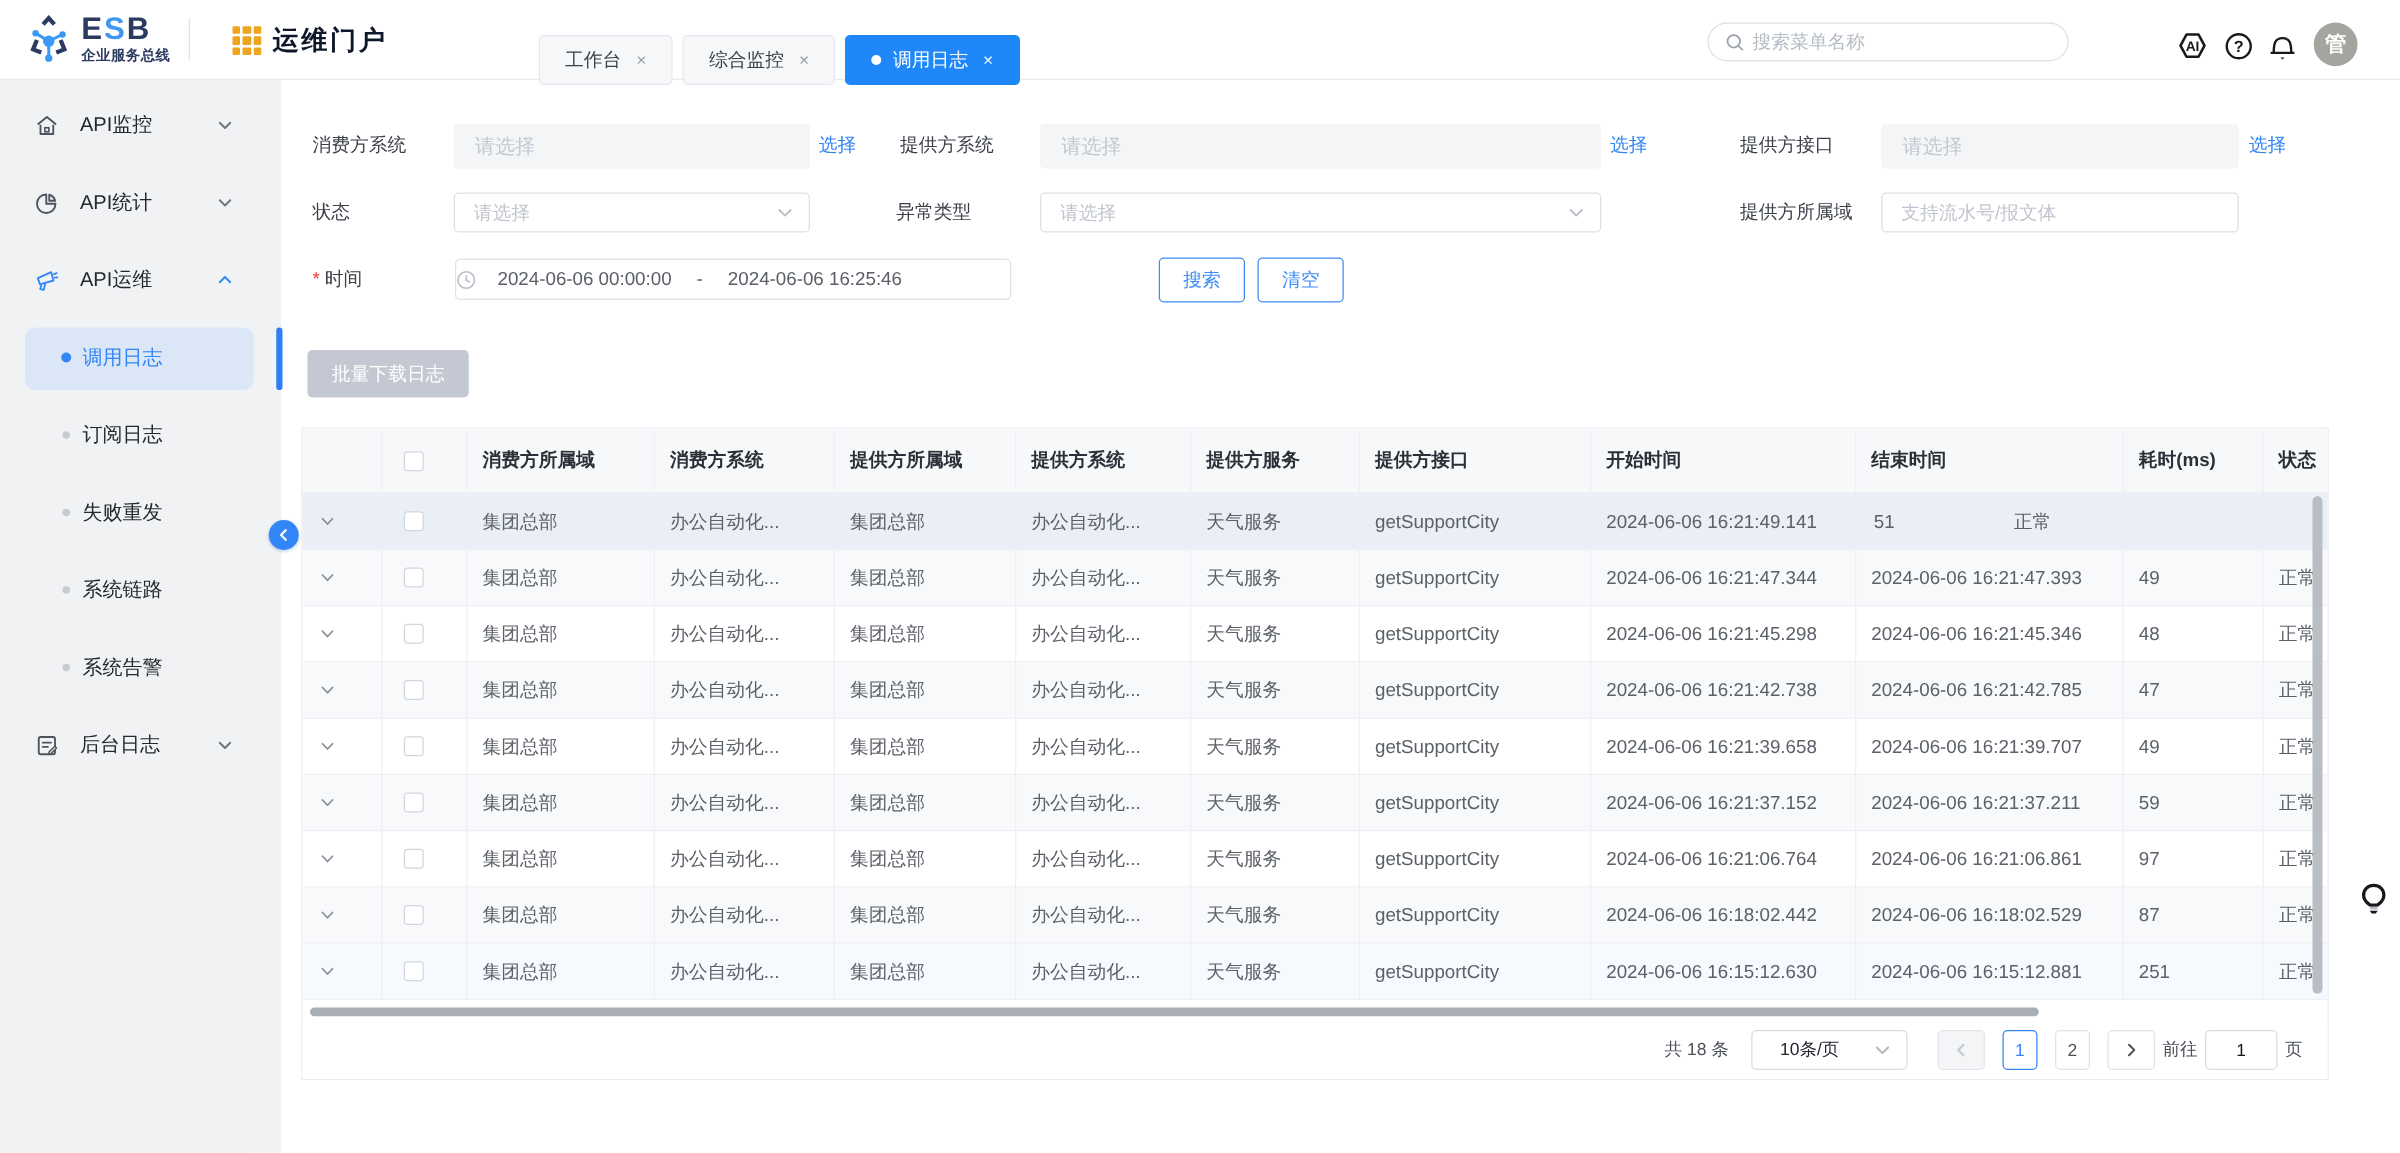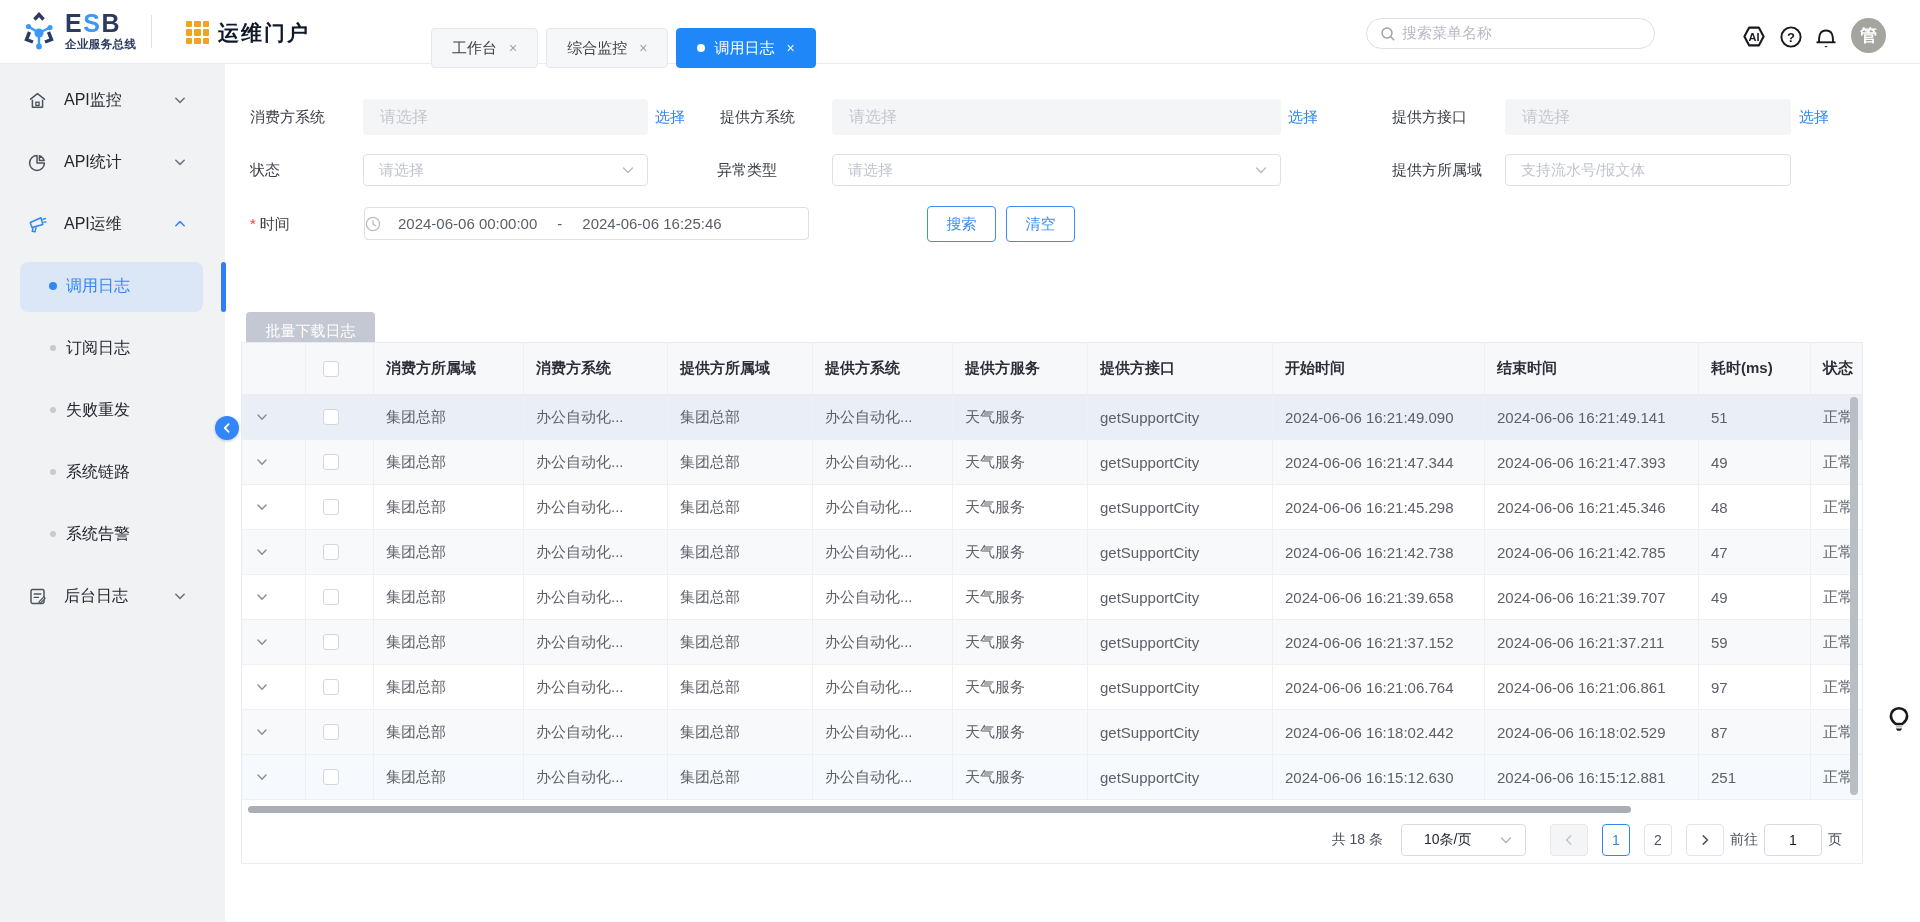--- a/index.html
+++ b/index.html
@@ -53,21 +53,21 @@
   .link { position:absolute; font-size:15px; color:#3286f7; line-height:20px; cursor:pointer; }
   .sel { position:absolute; height:32px; background:#fff; border:1px solid #dcdfe6; border-radius:4px; display:flex; align-items:center; padding:0 12px 0 15px; font-size:15px; color:#c0c5ce; cursor:pointer; }
   .sel .sel-ph { flex:1 1 auto; }
   .winput { position:absolute; height:32px; background:#fff; border:1px solid #dcdfe6; border-radius:4px; display:flex; align-items:center; padding-left:15px; font-size:15px; color:#c0c5ce; cursor:text; }
   .daterange { position:absolute; left:364px; top:207px; width:445px; height:33px; background:#fff; border:1px solid #dcdfe6; border-radius:4px; display:flex; align-items:center; cursor:pointer; }
   .daterange .dr-text { font-size:15px; color:#5a5f68; }
   .daterange .dr-start { margin-left:17px; }
   .daterange .dr-sep { margin:0 20px; font-size:15px; color:#5a5f68; }
   .req { color:#f23c3c; margin-right:4px; }
   .btn-plain { position:absolute; width:69px; height:36px; border:1px solid #3d8df7; border-radius:4px; background:#fff; color:#3d8df7; font-size:15px; display:flex; align-items:center; justify-content:center; cursor:pointer; }
-  .btn-batch { position:absolute; left:246px; top:280px; width:129px; height:38px; background:#c3c8d2; border:none; border-radius:4px; color:#fff; font-size:15px; display:flex; align-items:center; justify-content:center; cursor:not-allowed;margin-top:32px; }
+  .btn-batch { position:absolute; left:246px; top:280px; width:129px; height:38px; background:#c3c8d2; border:none; border-radius:4px; color:#fff; font-size:15px; display:flex; align-items:center; justify-content:center; cursor:not-allowed; }
 
   
   .twrap { position:absolute; left:241px; top:342px; width:1622px; height:522px; border:1px solid #e8ebf1; background:#fff; }
   .thead { position:absolute; left:0; top:0; width:1620px; height:52px; background:#f7f8fa; border-bottom:1px solid #e9ecf2; display:flex; }
   .tbody { position:absolute; left:0; top:52px; width:1620px; height:409px; overflow:hidden; }
   .trow { display:flex; height:45px; background:#fff; }
   .tcell { height:100%; display:flex; align-items:center; padding-left:12px; font-size:15px; color:#5c6169; border-right:1px solid #eef0f5; border-bottom:1px solid #eef0f5; overflow:hidden; white-space:nowrap; flex:0 0 auto; }
   .thead .tcell { font-weight:600; color:#2b2f37; border-bottom:none; background:transparent; }
   .tcell.last { border-right:none; flex:1 1 auto; }
   .tcell.ctrl { padding-left:0; justify-content:center; }
@@ -340,21 +340,20 @@
           </div>
           <div class="tcell ctrl c-check" style="width: 68px;">
             <span class="cbx"></span>
           </div>
           <div class="tcell" style="width: 150px;">集团总部</div>
           <div class="tcell" style="width: 144px;">办公自动化...</div>
           <div class="tcell" style="width: 145px;">集团总部</div>
           <div class="tcell" style="width: 140px;">办公自动化...</div>
           <div class="tcell" style="width: 135px;">天气服务</div>
           <div class="tcell" style="width: 185px;">getSupportCity</div>
-          <div class="tcell" style="width: 212px;">2024-06-06 16:21:49.090</div>
           <div class="tcell" style="width: 214px;">2024-06-06 16:21:49.141</div>
           <div class="tcell" style="width: 112px;">51</div>
           <div class="tcell last">正常</div>
         </div>
         <div class="trow" style="background: rgb(248, 249, 250);">
           <div class="tcell ctrl c-expand" style="width: 64px;">
             <svg width="14" height="14" viewBox="0 0 14 14">
               <path d="M3 5 L7 9.2 L11 5" fill="none" stroke="#878c96" stroke-width="1.4" stroke-linecap="round" stroke-linejoin="round"></path>
             </svg>
           </div>

